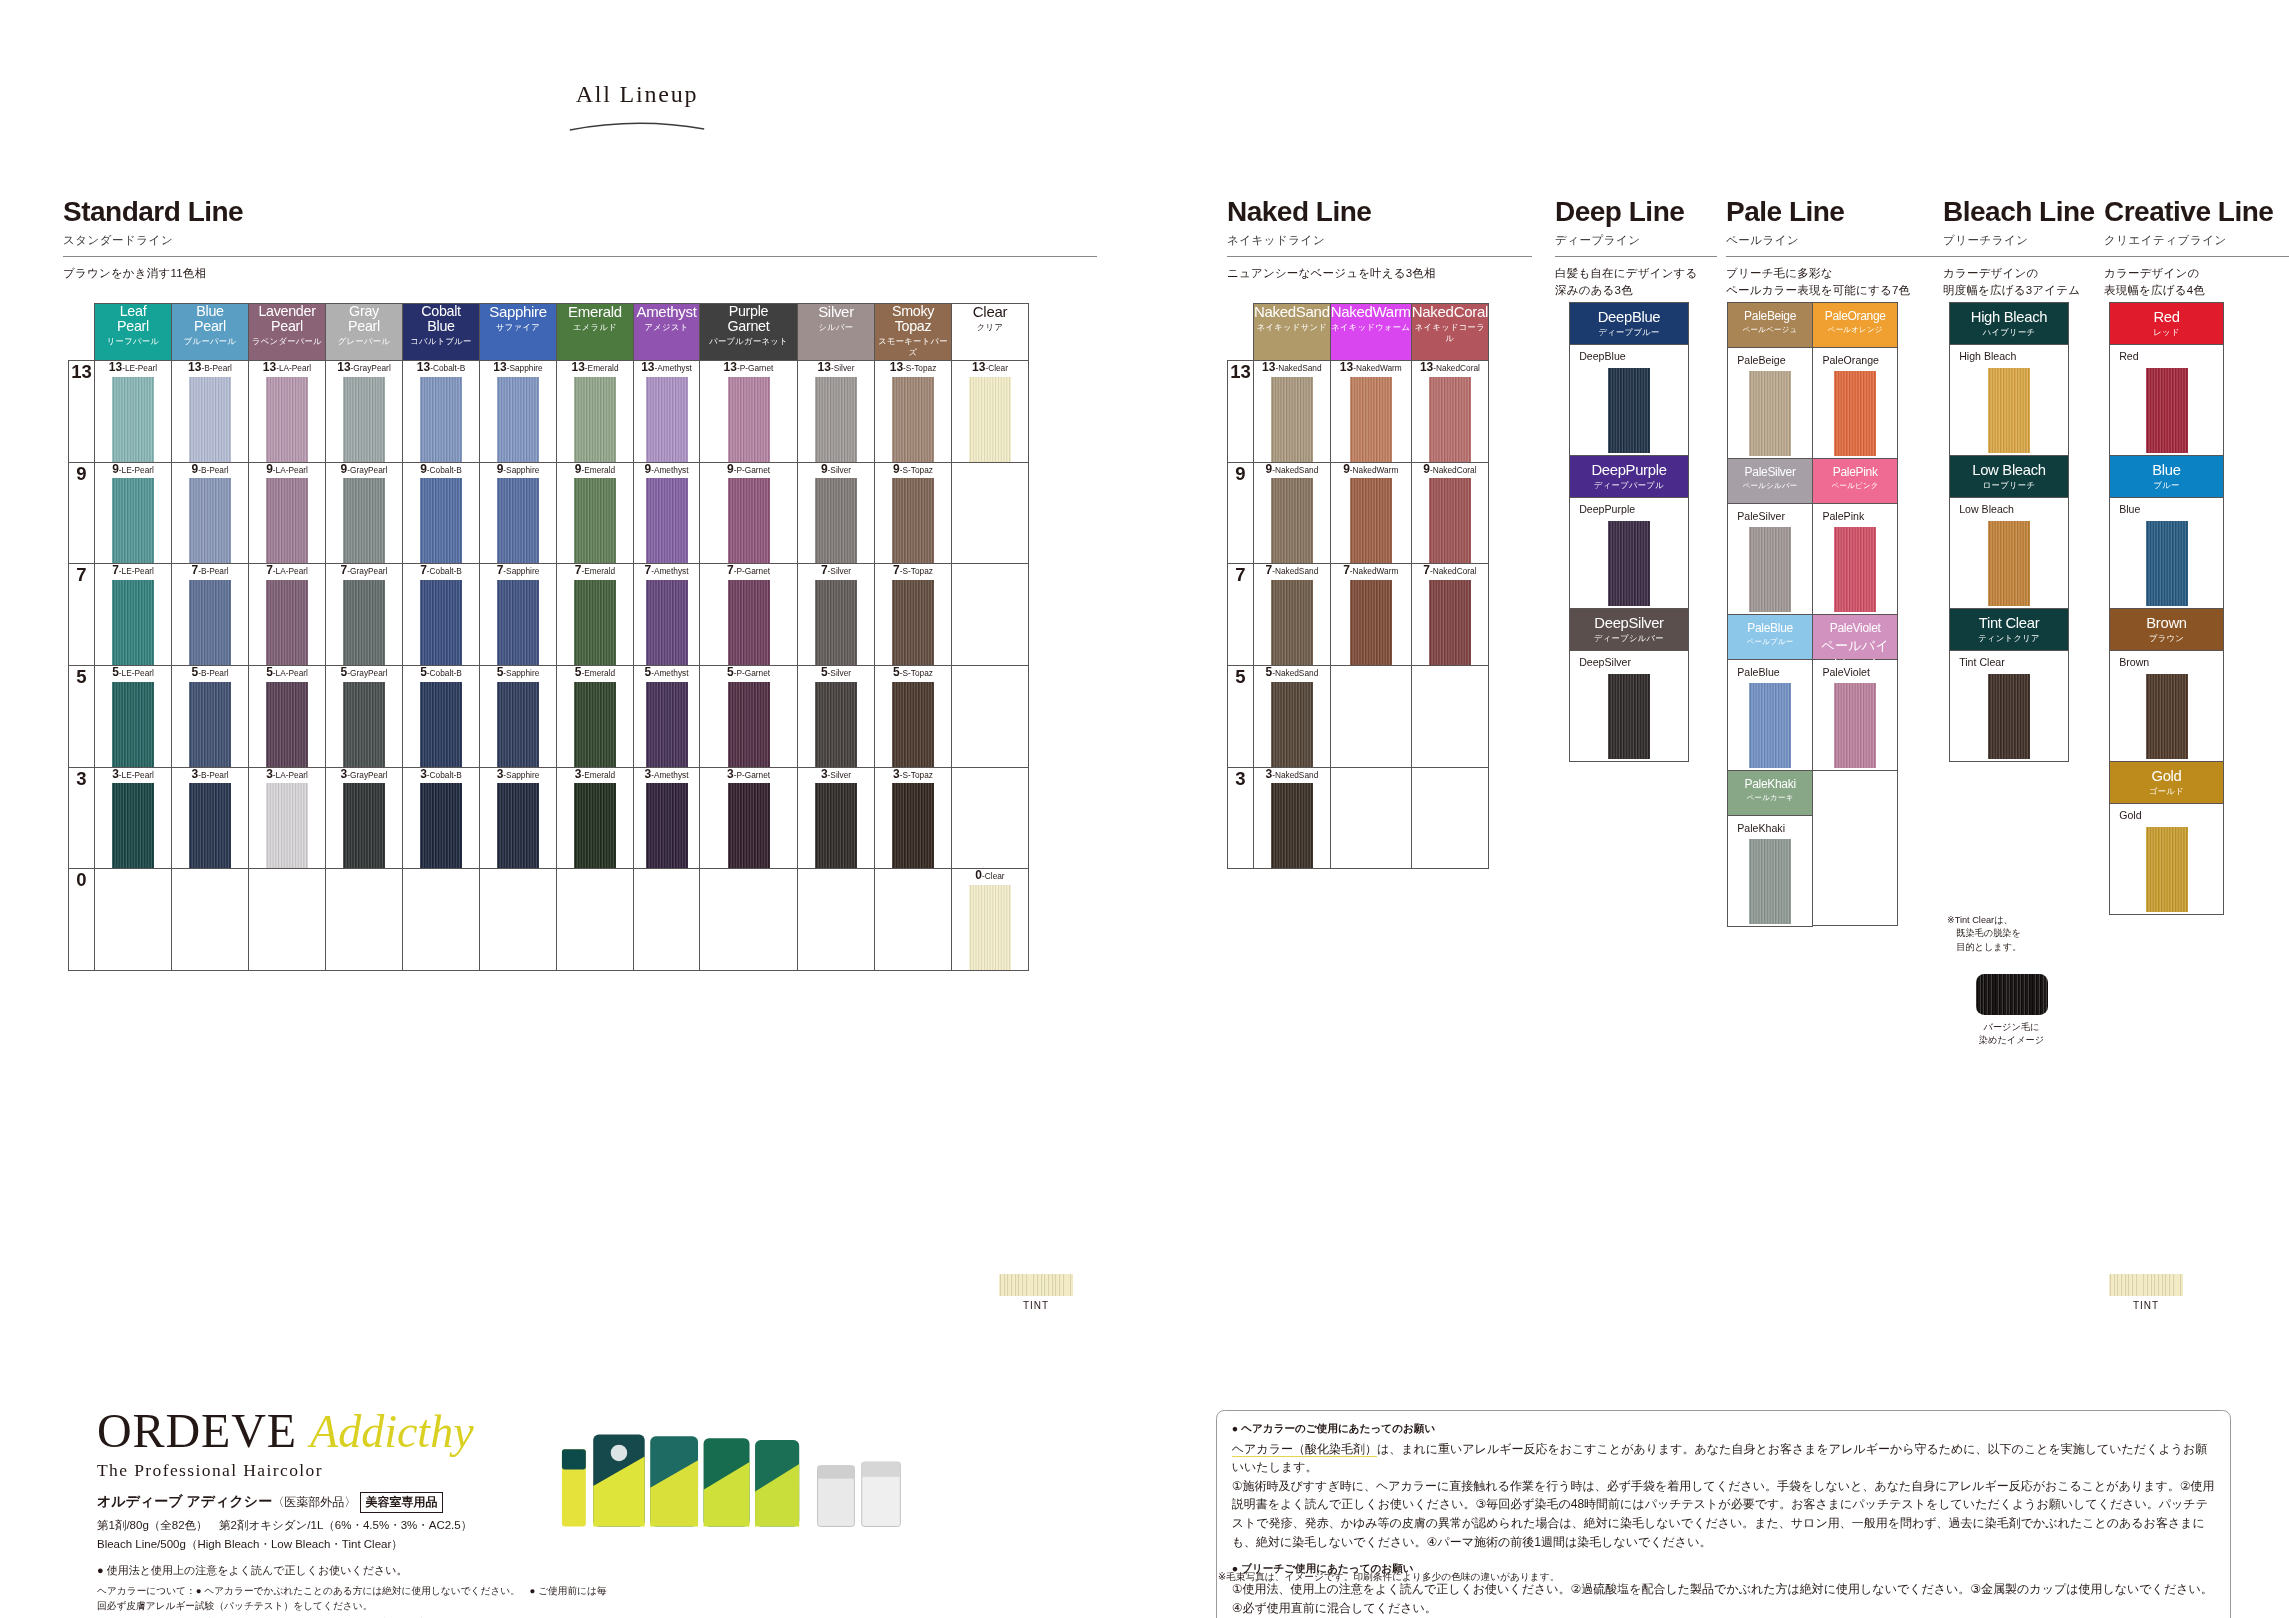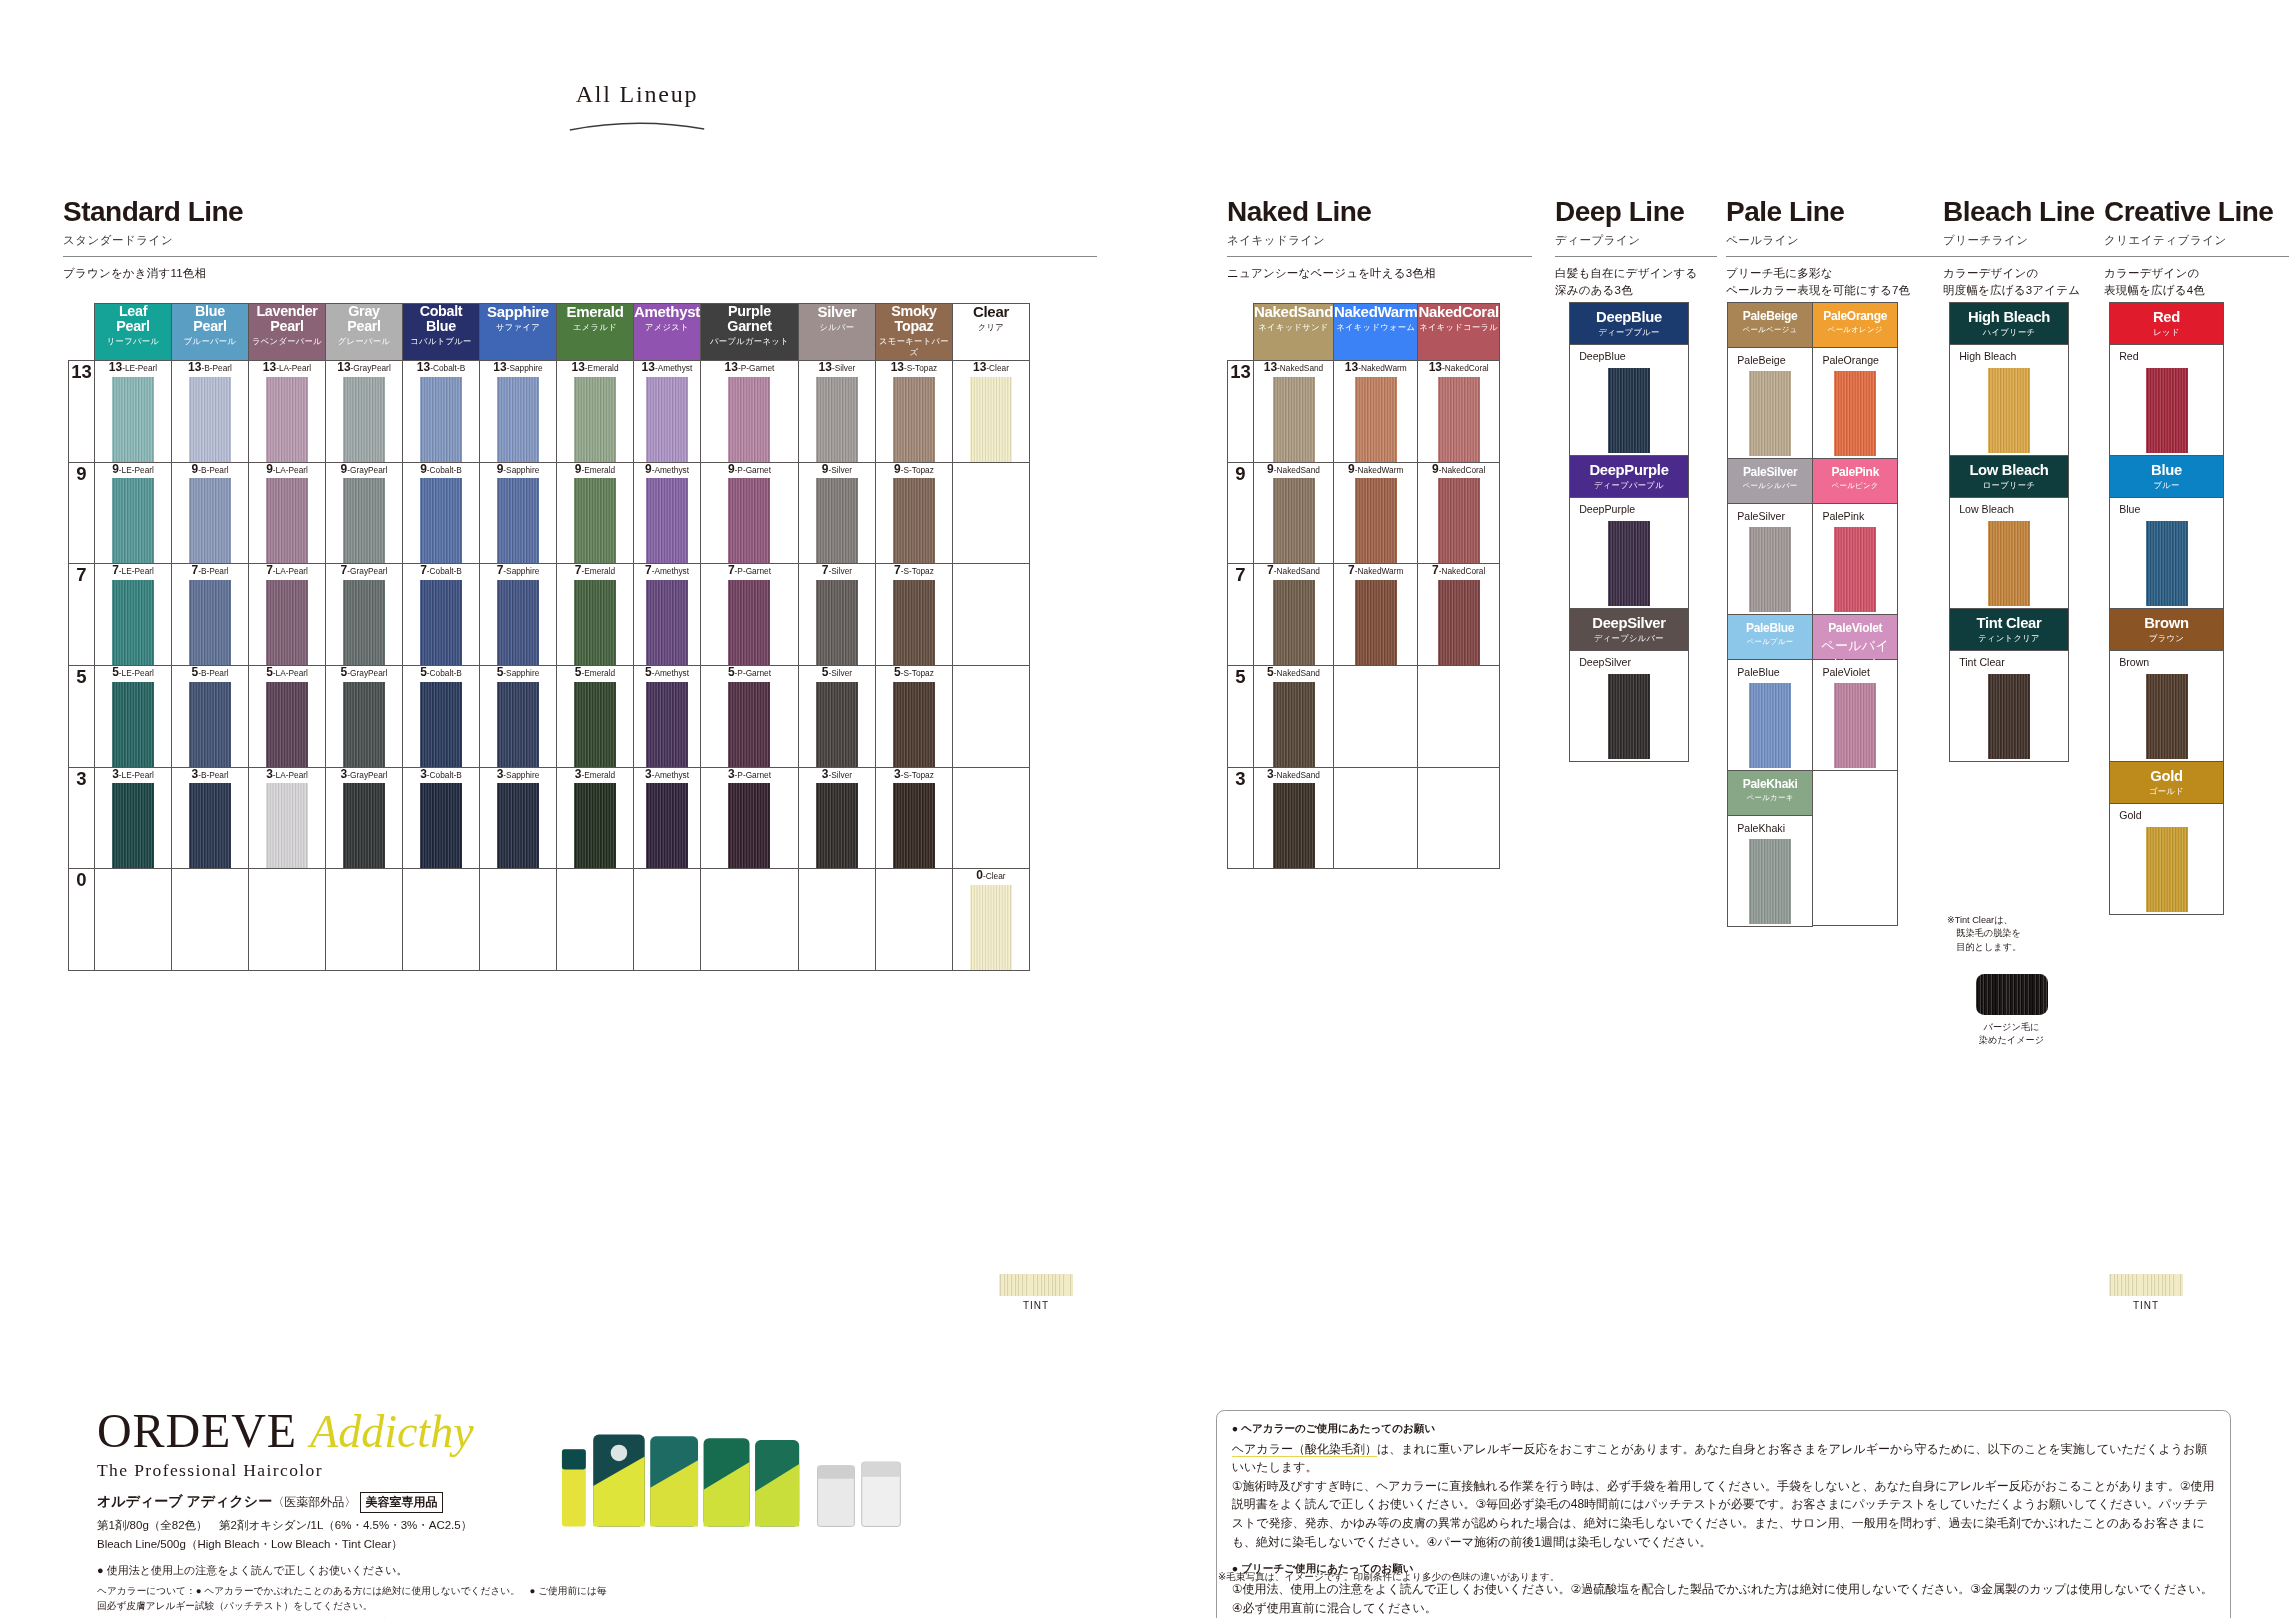--- a/index.html
+++ b/index.html
@@ -21,21 +21,21 @@
   .sec-title { font-size: 28px; font-weight: bold; letter-spacing: -0.5px; line-height: 1; color: #231815; }
   .sec-sub { font-size: 11.5px; margin-top: 6.5px; color: #3e3a39; letter-spacing: 0.5px;}
   .sec-rule { border-top: 0.9px solid #888; margin-top: 8.3px; }
   .sec-desc { font-size: 11.5px; margin-top: 8.3px; line-height: 1.45; color: #231815; letter-spacing: 0.2px;}
 
   
   .grid { border-collapse: collapse; table-layout: fixed; }
   .grid td, .grid th { border: 0.9px solid #5a5555; padding: 0; vertical-align: top; }
 
   .hdr-cell { height: 57px; text-align: center; padding: 4.6px 1.8px 3.7px; vertical-align: middle; }
-  .hdr-en { color: #fff; font-size: 15px; font-weight: bold; line-height: 1.02; letter-spacing: -0.3px; }
+  .hdr-en { color: #fff; font-size: 15px; font-weight: normal; line-height: 1.02; letter-spacing: -0.3px; }
   .hdr-en.two { font-size: 14.3px; }
   .hdr-jp { color: #fff; font-size: 8.3px; margin-top: 2.8px; letter-spacing: 0.3px; }
   .hdr-cell.clear-hdr .hdr-en { color: #231815; }
   .hdr-cell.clear-hdr .hdr-jp { color: #231815; }
 
   .lvl-col { width: 26px; text-align: center; vertical-align: middle; font-size: 18.5px; font-weight: bold; }
 
   .swatch-cell { padding: 4.6px 0 5.5px; text-align: center; }
   .code { font-size: 8.3px; color: #231815; white-space: nowrap; letter-spacing: 0; line-height: 1; margin-bottom: 3.7px;}
   .code b { font-size: 12px; font-weight: bold; }
@@ -426,21 +426,21 @@
   <div class="sec-desc">ニュアンシーなベージュを叶える3色相</div>
 </div>
 <table class="grid" id="naked-table" style="position:absolute;left:1227px;top:303px;">
     <tbody>
       <tr>
         <td style="width:26px;border:none"></td>
         <td class="hdr-cell" style="background:#b09a6a;width:72px">
           <div class="hdr-en">NakedSand</div>
           <div class="hdr-jp">ネイキッドサンド</div>
         </td>
-        <td class="hdr-cell" style="background:#3b82f6;width:72px">
+        <td class="hdr-cell" style="background:#d946ef;width:72px">
           <div class="hdr-en">NakedWarm</div>
           <div class="hdr-jp">ネイキッドウォーム</div>
         </td>
         <td class="hdr-cell" style="background:#b2555c;width:72px">
           <div class="hdr-en">NakedCoral</div>
           <div class="hdr-jp">ネイキッドコーラル</div>
         </td>
       </tr>
       <tr>
         <td class="lvl-col">13</td>

